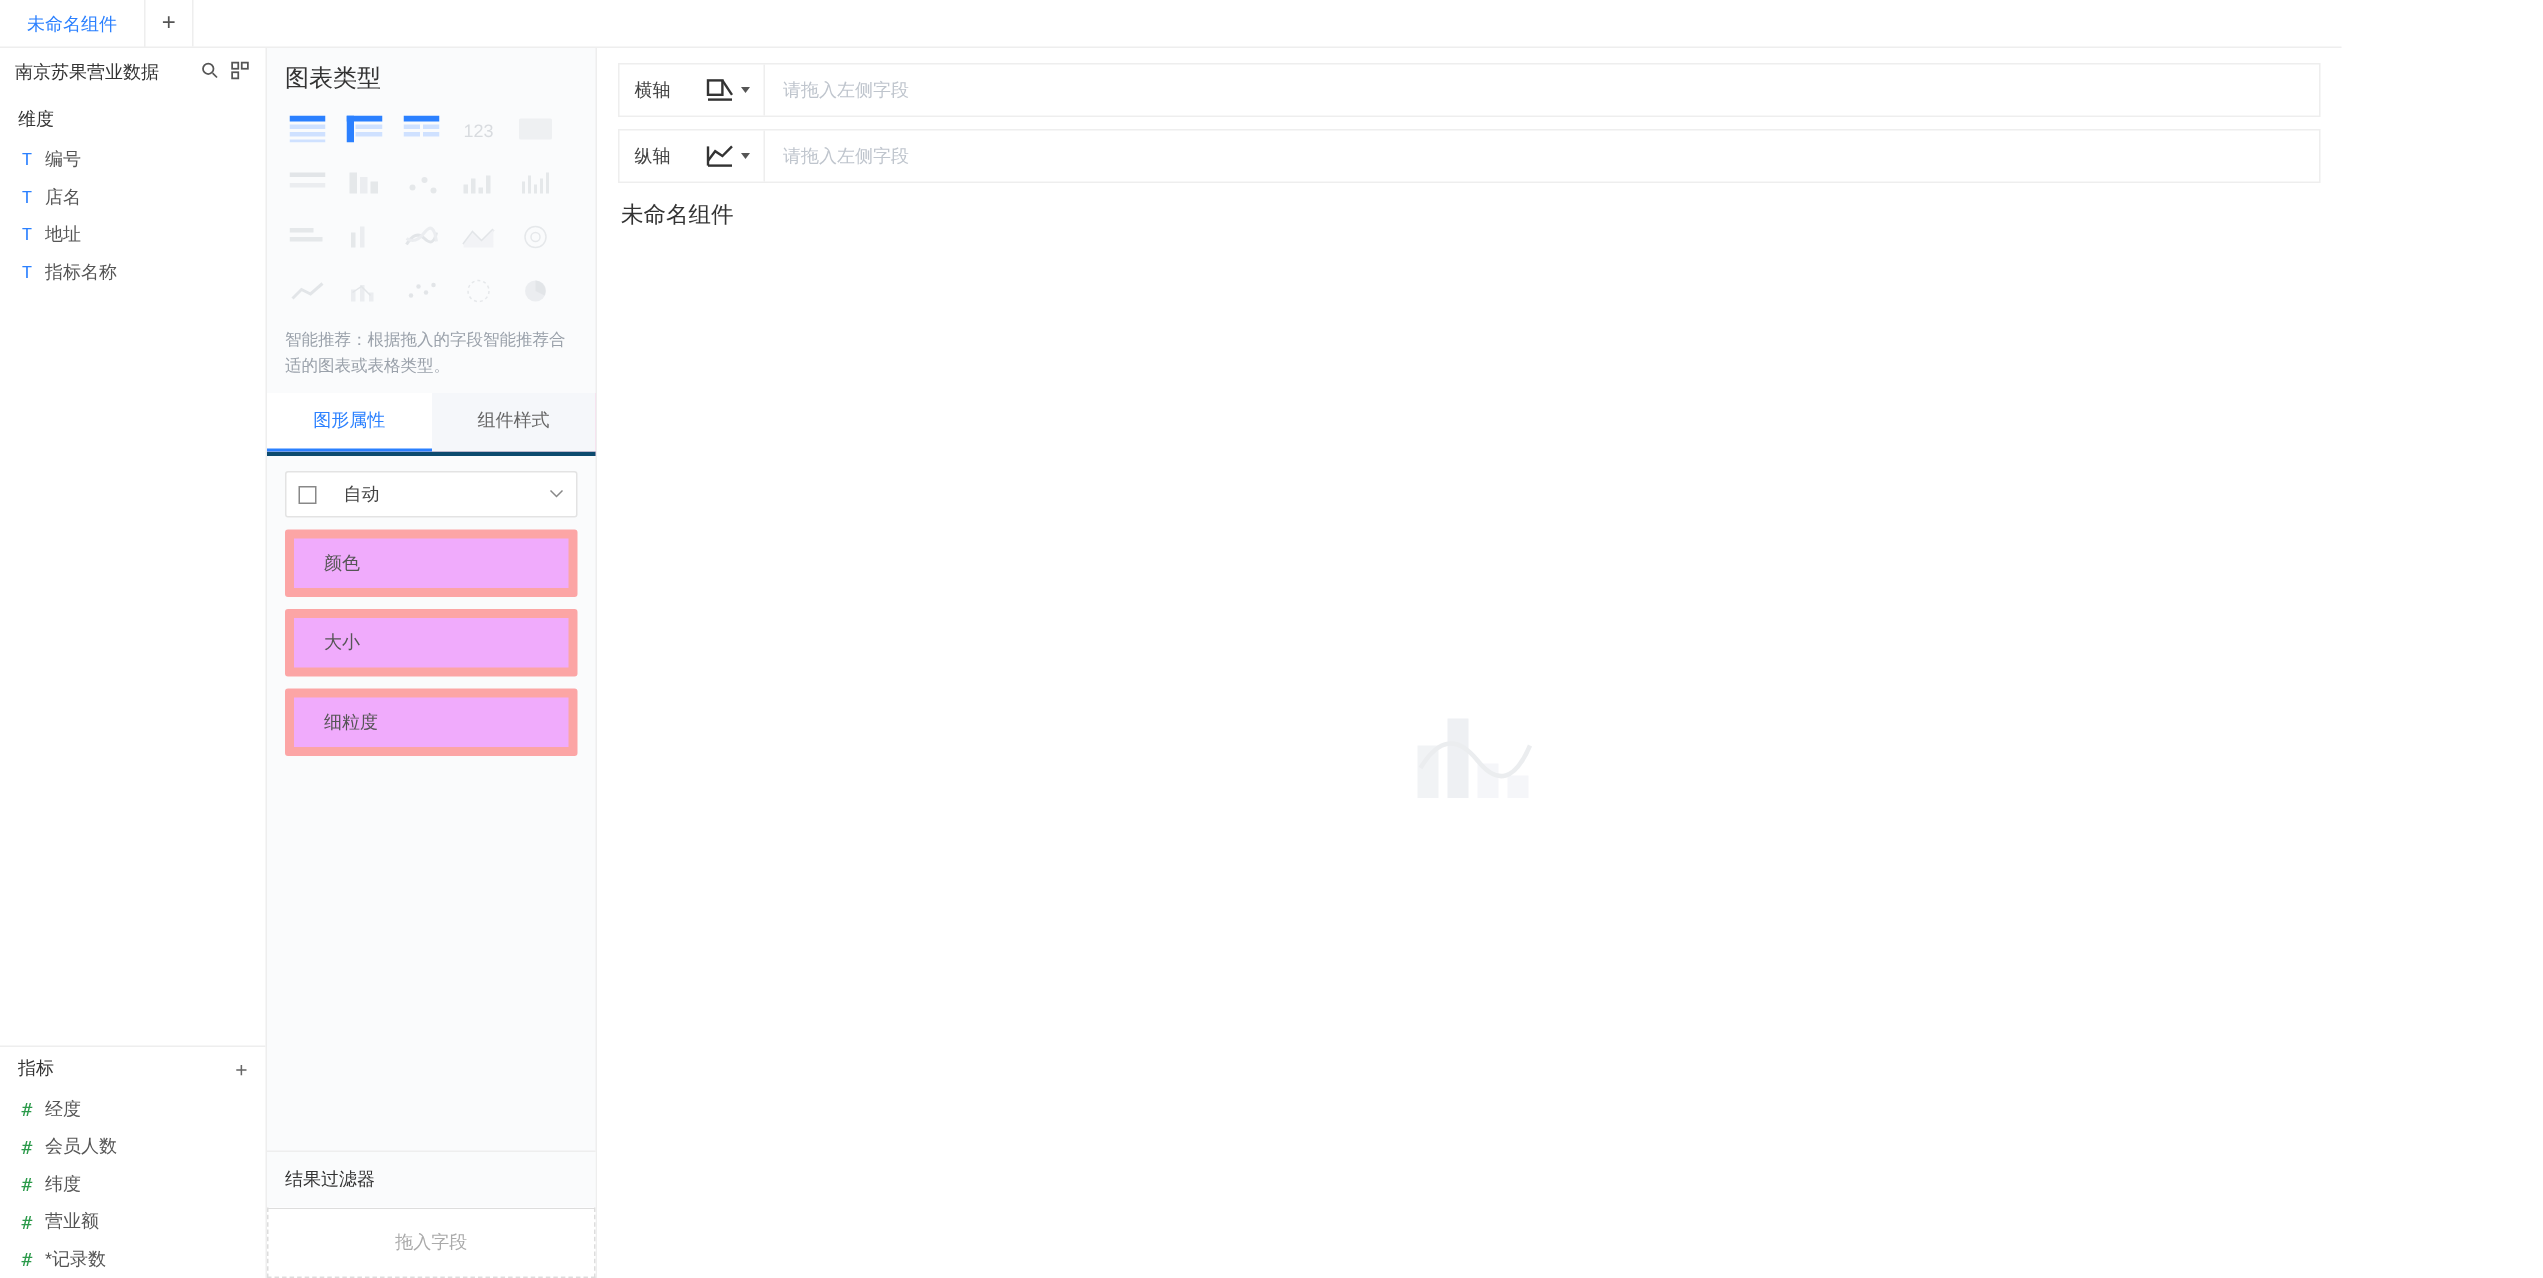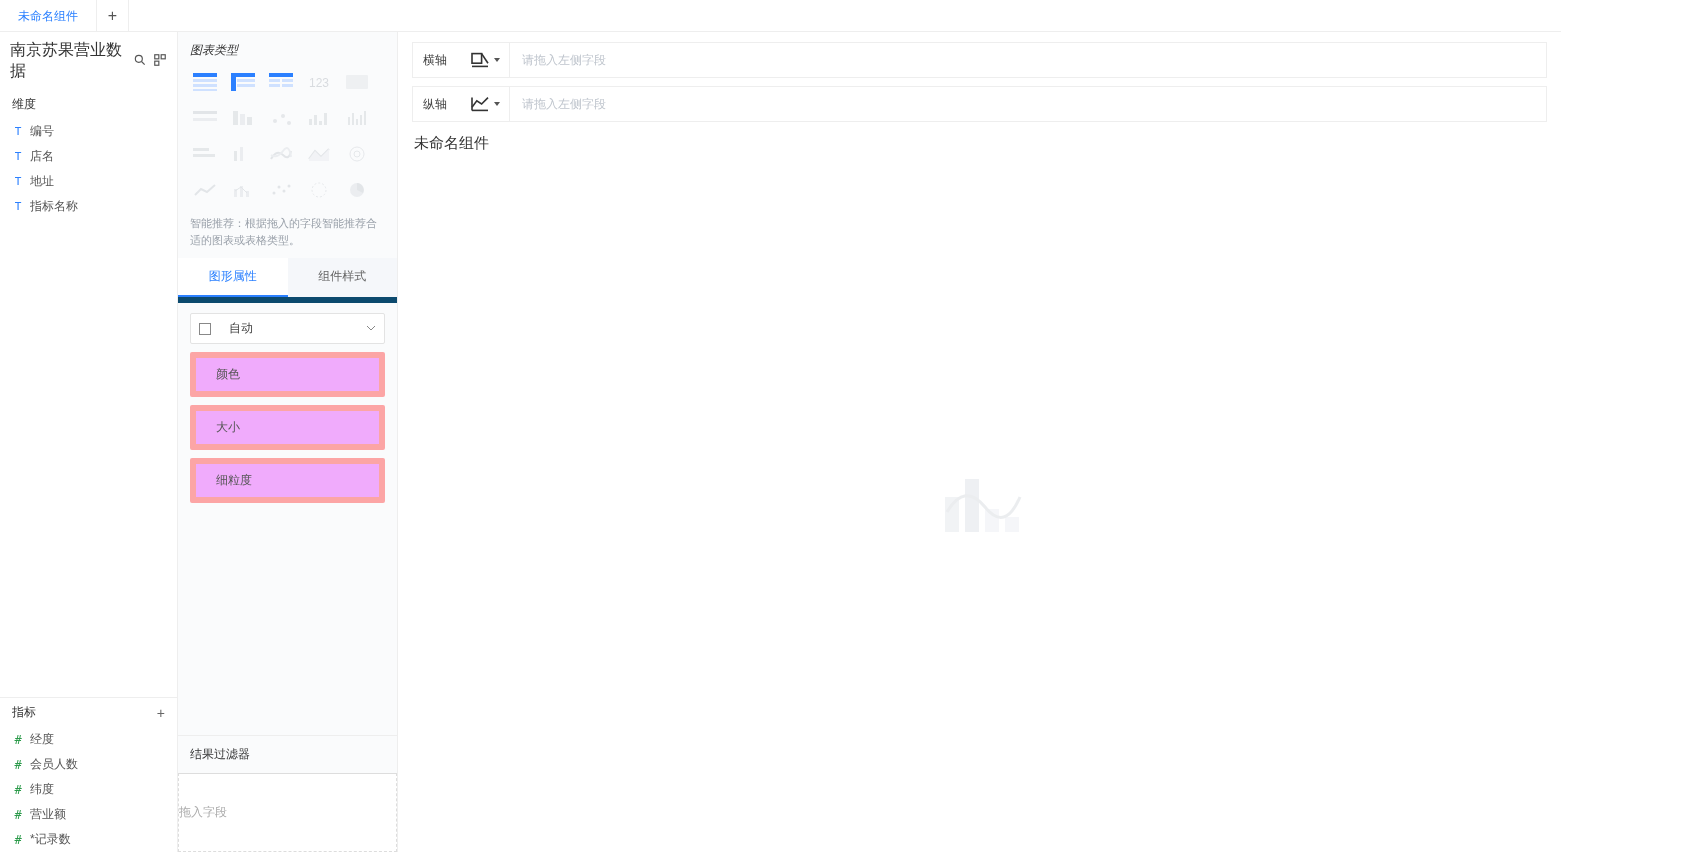--- a/index.html
+++ b/index.html
@@ -9,53 +9,53 @@
   
   .top-tabs { display: flex; height: 32px; border-bottom: 1px solid #eee; background: #fff; }
   .top-tabs .tab { display: flex; align-items: center; padding: 0 18px; height: 32px; font-size: 12px; color: #2b80ff; border-right: 1px solid #eee; cursor: pointer; }
   .top-tabs .add { width: 32px; display: flex; align-items: center; justify-content: center; font-size: 16px; color: #555; cursor: pointer; border-right: 1px solid #eee; }
 
   .body { display: flex; flex: 1; min-height: 0; }
 
   
   .col-left { width: 178px; border-right: 1px solid #eee; display: flex; flex-direction: column; }
   .src-header { display: flex; align-items: center; padding: 8px 10px; gap: 6px; }
-  .src-header .title { flex: 1; font-size: 16px; color: #333; }
+  .src-header .title { flex: 1; font-size: 12px; color: #333; }
   .src-header .ico { color: #555; cursor: pointer; }
   .section-head { display: flex; align-items: center; justify-content: space-between; padding: 6px 12px; color: #333; }
   .field-item { display: flex; align-items: center; gap: 6px; padding: 4px 12px; color: #555; cursor: grab; }
   .field-item .t  { color: #2b80ff; font-size: 11px; font-family: monospace; width: 12px; text-align: center; }
   .field-item .h  { color: #2b9a4a; font-size: 12px; font-family: monospace; width: 12px; text-align: center; }
   .dim-block { flex: 1; overflow: auto; }
   .plus { font-size: 14px; color: #666; cursor: pointer; }
 
   
   .col-mid { width: 220px; border-right: 1px solid #eee; display: flex; flex-direction: column; background: #fafbfc; }
-  .mid-head { padding: 10px 12px; font-size: 12px; color: #333; font-style: italic; }
+  .mid-head { padding: 10px 12px; font-size: 16px; color: #333; }
   .ct-grid { display: grid; grid-template-columns: repeat(5, 30px); grid-auto-rows: 28px; gap: 8px; padding: 0 12px 6px 12px; }
   .ct-btn { width: 30px; height: 26px; border-radius: 2px; cursor: pointer; display: flex; align-items: center; justify-content: center; }
   .ct-btn svg { display:block; }
   .mid-scroll { overflow-y: scroll; }
   .mid-hint { padding: 4px 12px 10px 12px; font-size: 11px; color: #9aa1aa; line-height: 1.5; }
 
-  .prop-tabs { display: flex; border-bottom: 6px solid #0c4a6e; background: #f9a8d4; }
+  .prop-tabs { display: flex; border-bottom: 3px solid #0c4a6e; background: #f9a8d4; }
   .prop-tabs .ptab { flex: 1; text-align: center; padding: 10px 0; font-size: 12px; cursor: pointer; }
   .prop-tabs .active { color: #2b80ff; border-bottom: 2px solid #2b80ff; background:#fff; }
   .prop-tabs .inactive { color: #666; background:#f5f7fa; }
 
   .prop-body { padding: 10px 12px; display: flex; flex-direction: column; gap: 8px; flex:1; }
   .auto-select { display: flex; align-items: center; gap: 8px; border: 1px solid #e3e3e3; border-radius: 2px; padding: 6px 8px; background:#fff; cursor: pointer; }
   .auto-select .sq { width: 12px; height: 12px; border: 1px solid #888; }
   .auto-select .label { flex: 1; color: #444; margin-left: 10px; }
   .auto-select .chev { color: #888; }
   .prop-row { border: 6px solid #fca5a5; border-radius: 2px; padding: 8px 20px; background:#f0abfc; color:#555; cursor:pointer; }
 
   .filter-block { border-top: 1px solid #eee; }
   .filter-head { padding: 10px 12px; color:#333; background:#fafbfc; }
-  .filter-drop { padding: 30px 0; color:#aaa; border: 1px dashed #ddd; border-top-style: solid; background:#fff; }
+  .filter-drop { padding: 14px 0; text-align: center; color:#aaa; border: 1px dashed #ddd; border-top-style: solid; background:#fff; }
 
   
   .col-right { flex: 1; display: flex; flex-direction: column; padding: 10px 14px; gap: 8px; min-width:0; }
   .axis-row { display: flex; align-items: center; border: 1px solid #eee; height: 36px; }
   .axis-row .label { width: 48px; padding-left: 10px; color:#444; }
   .axis-row .picker { width: 48px; display:flex; align-items:center; justify-content:center; gap:4px; cursor:pointer; }
   .axis-row .picker svg { display:block; }
   .axis-row .drop { flex:1; padding-left: 12px; color:#bfc5cd; border-left:1px solid #eee; height:100%; display:flex; align-items:center; }
   .canvas-title { font-size: 15px; color:#333; padding: 4px 0 0 2px; }
   .canvas { flex:1; display:flex; align-items:center; justify-content:center; }

